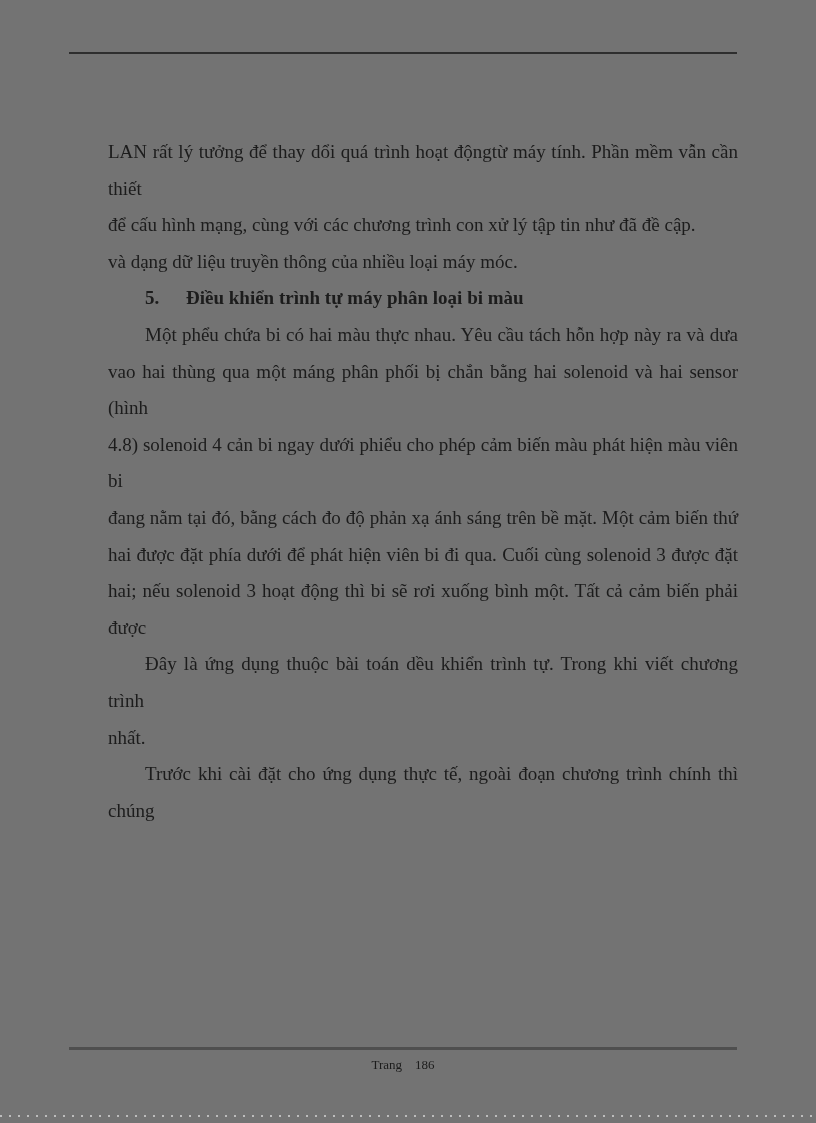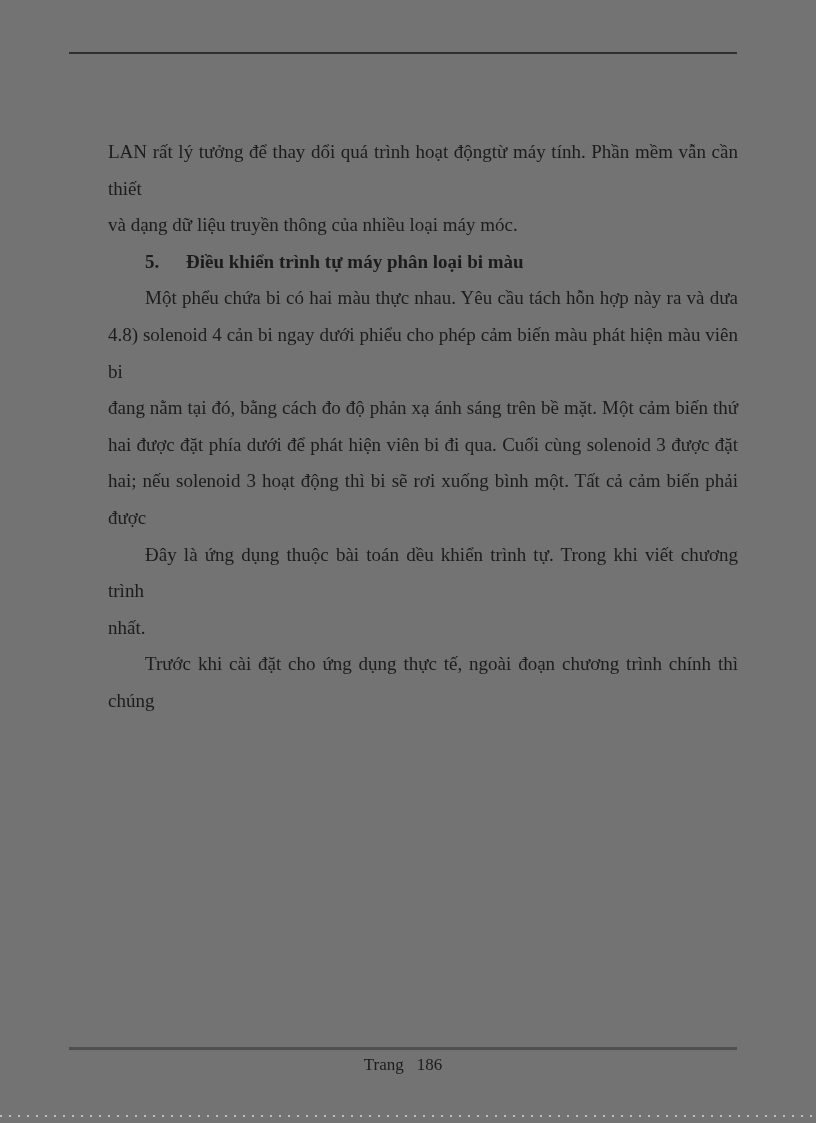--- a/index.html
+++ b/index.html
@@ -59,21 +59,21 @@
     width: 668px;
     height: 0;
     border-top: 3px solid #4f4f4f;
   }
   .footer-text {
     position: absolute;
     left: 69px;
     top: 1052px;
     width: 668px;
     text-align: center;
-    font-size: 17px;
+    font-size: 13px;
     line-height: 26px;
     color: #1c1c1c;
   }
   .footer-text .pgnum {
     margin-left: 13px;
   }
   .dotted-line {
     position: absolute;
     left: 0;
     top: 1115px;
@@ -86,32 +86,34 @@
 <body>
 
 <div class="page">
 
   <div class="top-rule"></div>
 
   <div class="body-block">
 
     <div class="para">
       <div class="ln">LAN rất lý tưởng để thay dổi quá trình hoạt độngtừ máy tính. Phần mềm vẫn cần thiết</div>
+      <div class="ln end">để cấu hình mạng, cùng với các chương trình con xử lý tập tin như đã đề cập.</div>
     </div>
 
     <div class="para">
       <div class="ln end">và dạng dữ liệu truyền thông của nhiều loại máy móc.</div>
     </div>
 
     <div class="heading">
       <span class="hnum">5.</span><span class="htitle">Điều khiển trình tự máy phân loại bi màu</span>
     </div>
 
     <div class="para">
       <div class="ln ind">Một phểu chứa bi có hai màu thực nhau. Yêu cầu tách hỗn hợp này ra và dưa</div>
+      <div class="ln">vao hai thùng qua một máng phân phối bị chắn bằng hai solenoid và hai sensor (hình</div>
       <div class="ln">4.8) solenoid 4 cản bi ngay dưới phiểu cho phép cảm biến màu phát hiện màu viên bi</div>
       <div class="ln">đang nằm tại đó, bằng cách đo độ phản xạ ánh sáng trên bề mặt. Một cảm biến thứ</div>
       <div class="ln">hai được đặt phía dưới để phát hiện viên bi đi qua. Cuối cùng solenoid 3 được đặt</div>
       <div class="ln">hai; nếu solenoid 3 hoạt động thì bi sẽ rơi xuống bình một. Tất cả cảm biến phải được</div>
     </div>
 
     <div class="para">
       <div class="ln ind">Đây là ứng dụng thuộc bài toán dều khiển trình tự. Trong khi viết chương trình</div>
       <div class="ln end">nhất.</div>
     </div>

